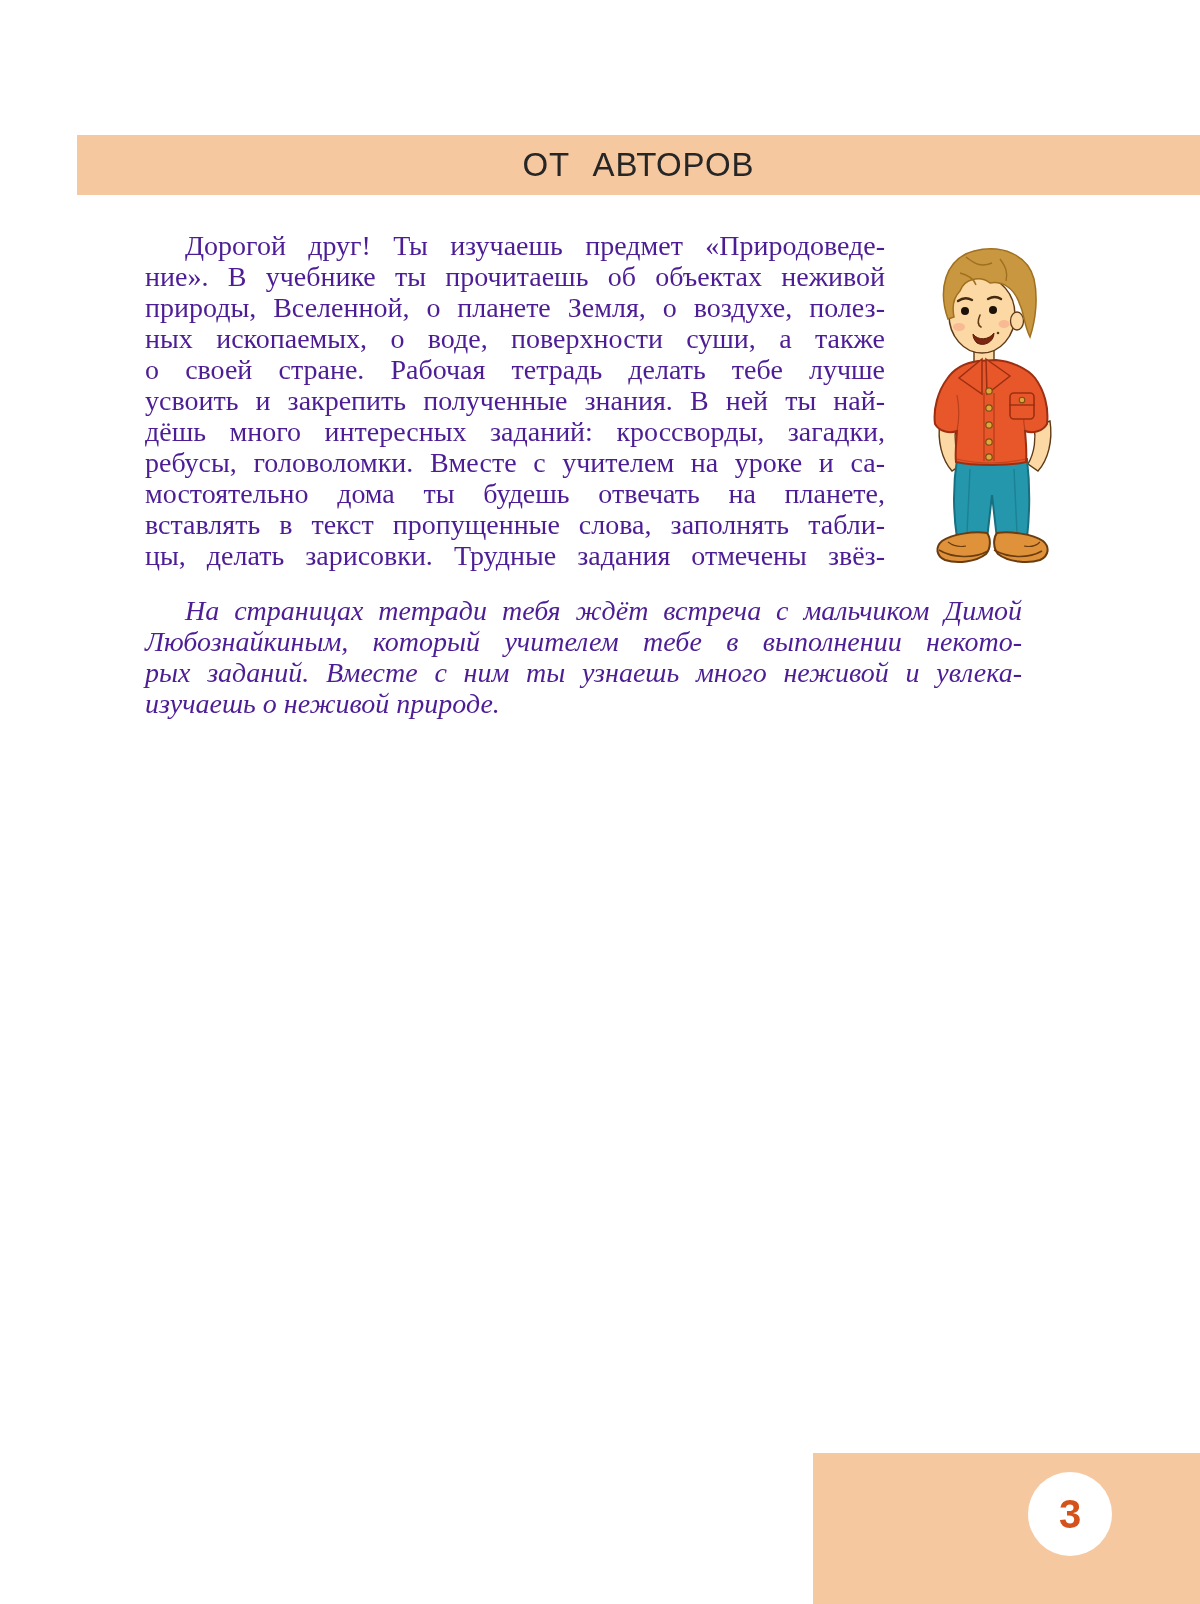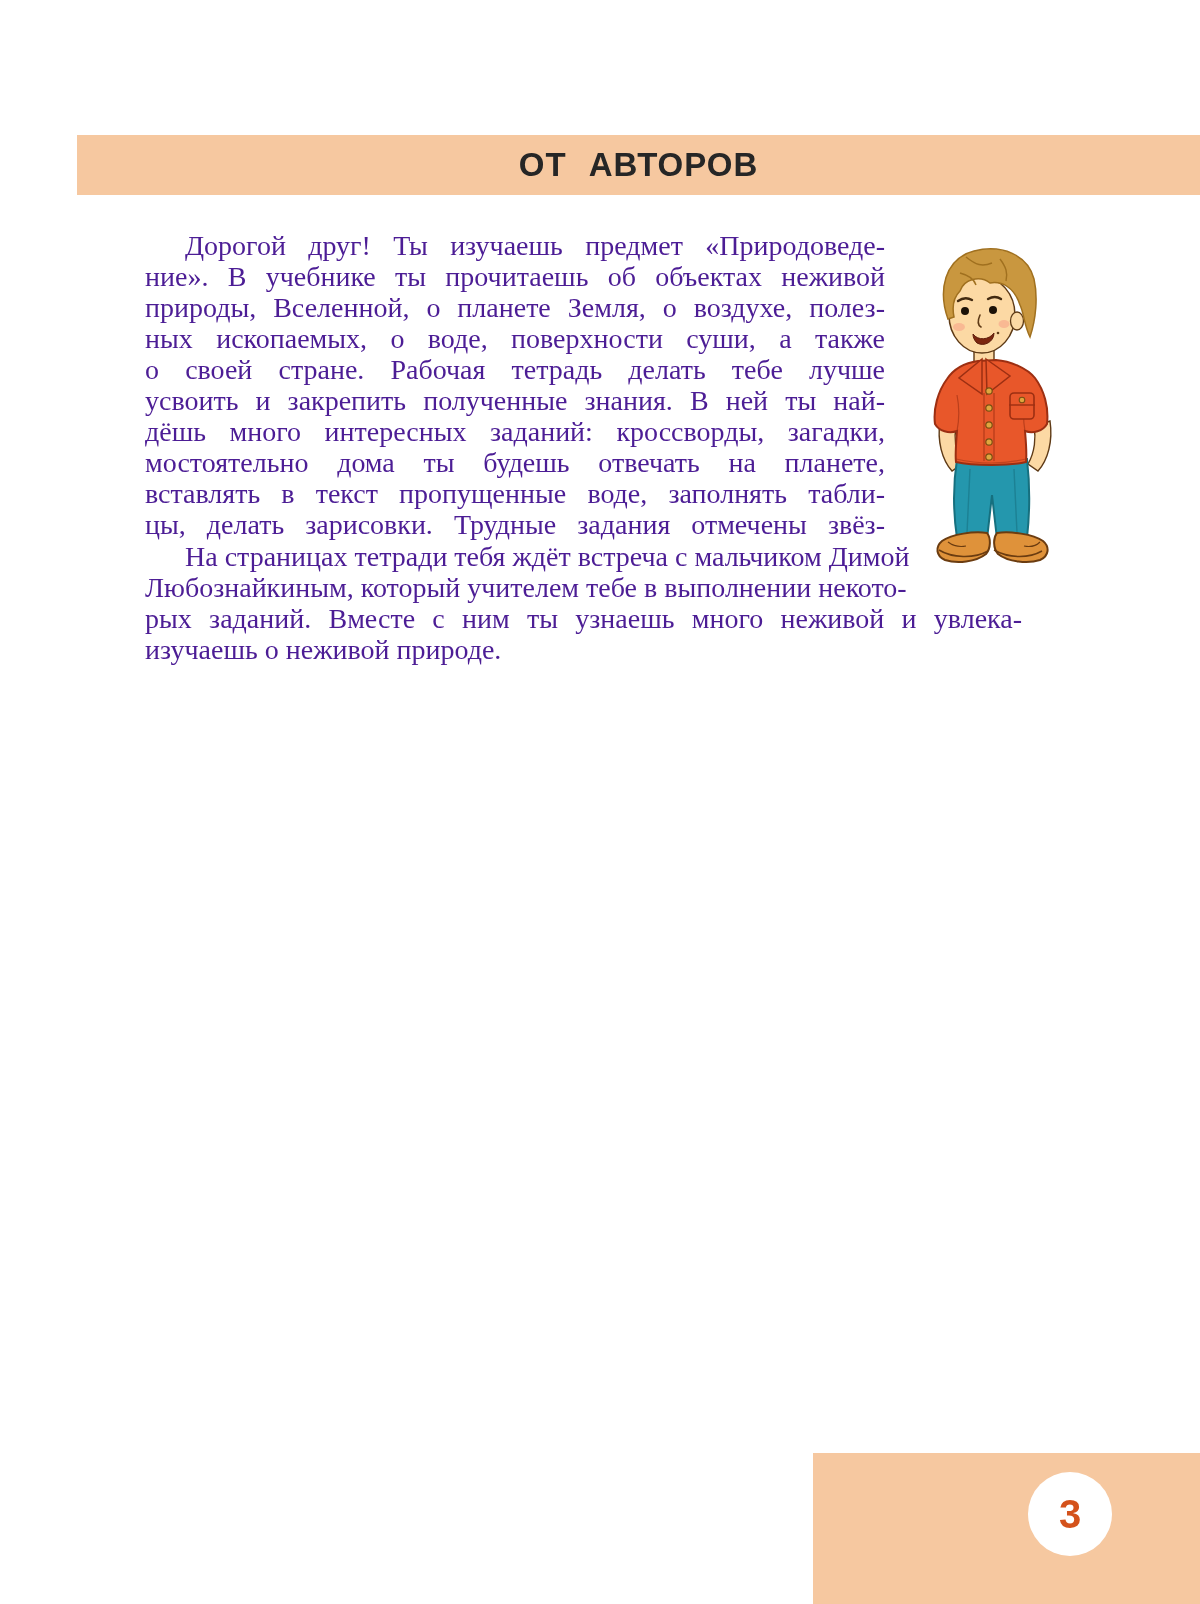--- a/index.html
+++ b/index.html
@@ -14,32 +14,32 @@
 
   
   .title-band{
     position:absolute;left:77px;right:0;top:135px;height:60px;
     background:#f6c8a0;
   }
   .title-band .title{
     position:absolute;inset:0;
     display:flex;align-items:center;justify-content:center;
     font-family:"Liberation Sans",sans-serif;
-    font-weight:bold;font-size:33px;
+    font-weight:normal;font-size:33px;
     letter-spacing:1px;word-spacing:12px;
     color:#262626;
   }
 
   
   .content{
     position:absolute;left:145px;top:230px;width:877px;
     color:#4c1d95;font-size:28px;line-height:31px;
   }
   .para{margin:0;}
-  .para2{margin-top:1px;}
+  .para2{margin-top:24px;font-style:italic;}
   .line{
     text-align:justify;
     text-align-last:justify;
     white-space:nowrap;
   }
   .line.last{text-align-last:left;}
   .line.indent{text-indent:40px;}
 
   
   .boy-float{
@@ -125,22 +125,23 @@
           </g>
         </svg>
       </span>
       <div class="line indent">Дорогой друг! Ты изучаешь предмет «Природоведе-</div>
       <div class="line">ние». В учебнике ты прочитаешь об объектах неживой</div>
       <div class="line">природы, Вселенной, о планете Земля, о воздухе, полез-</div>
       <div class="line">ных ископаемых, о воде, поверхности суши, а также</div>
       <div class="line">о своей стране. Рабочая тетрадь делать тебе лучше</div>
       <div class="line">усвоить и закрепить полученные знания. В ней ты най-</div>
       <div class="line">дёшь много интересных заданий: кроссворды, загадки,</div>
+      <div class="line">ребусы, головоломки. Вместе с учителем на уроке и са-</div>
       <div class="line">мостоятельно дома ты будешь отвечать на планете,</div>
-      <div class="line">вставлять в текст пропущенные воде, заполнять табли-</div>
+      <div class="line">вставлять в текст пропущенные слова, заполнять табли-</div>
       <div class="line">цы, делать зарисовки. Трудные задания отмечены звёз-</div>
     </div>
 
     <div class="para para2">
       <div class="line indent">На страницах тетради тебя ждёт встреча с мальчиком Димой</div>
       <div class="line">Любознайкиным, который учителем тебе в выполнении некото-</div>
       <div class="line">рых заданий. Вместе с ним ты узнаешь много неживой и увлека-</div>
       <div class="line last">изучаешь о неживой природе.</div>
     </div>
 

